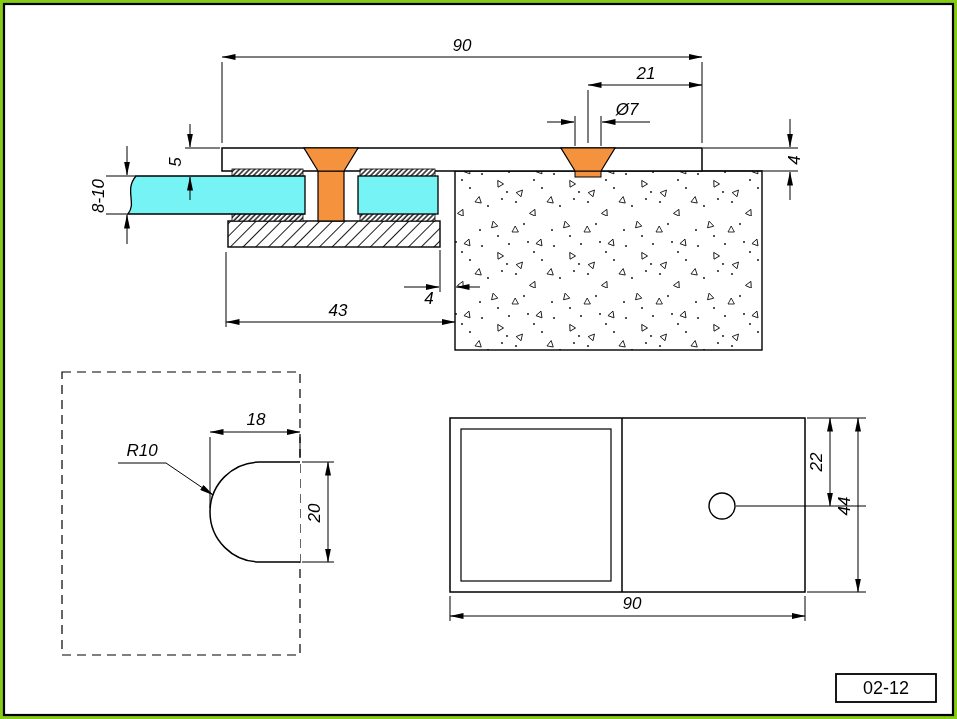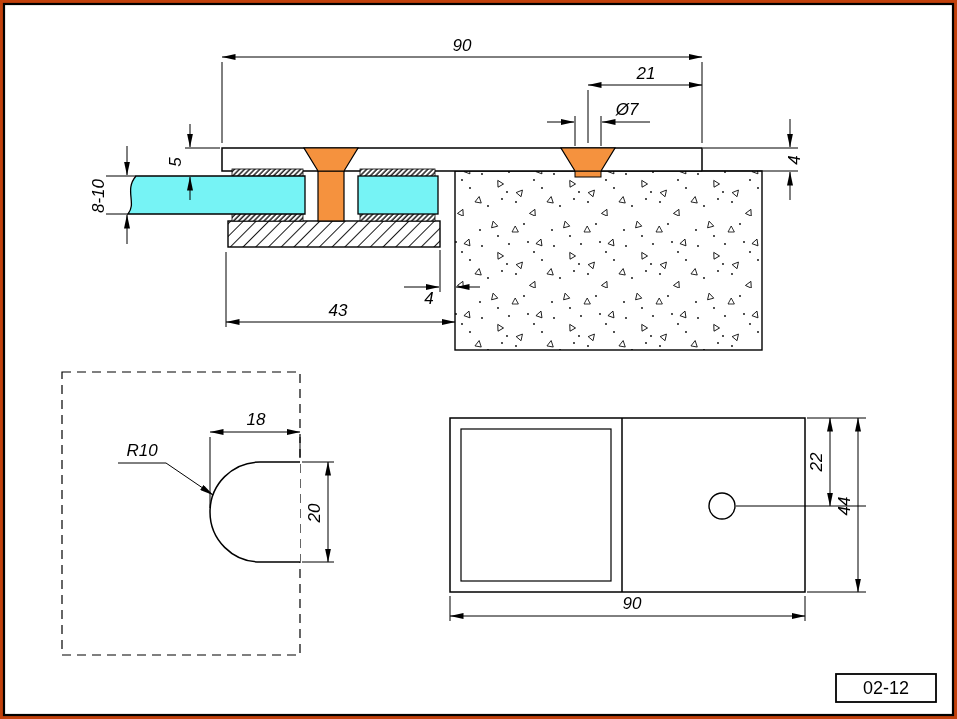--- a/index.html
+++ b/index.html
@@ -1,16 +1,16 @@
 <!DOCTYPE html>
 <html><head>
 <meta charset="utf-8">
 <style>
   html,body{margin:0;padding:0;background:#ffffff;}
-  .stage{width:957px;height:719px;position:relative;background:#c2410c;}
+  .stage{width:957px;height:719px;position:relative;background:#84cc16;}
   svg{display:block;}
   .out{stroke:#000;stroke-width:1.5;fill:none;}
   .med{stroke:#000;stroke-width:1.2;fill:none;}
   .thin{stroke:#000;stroke-width:1;fill:none;}
   .dashed{stroke:#000;stroke-width:1.2;fill:none;stroke-dasharray:9 6;}
   .dim-t{font:italic 17px "Liberation Sans", sans-serif;fill:#000;text-anchor:middle;}
   .tb-t{font:18px "Liberation Sans", sans-serif;fill:#000;text-anchor:middle;}
 </style>
 </head>
 <body>

